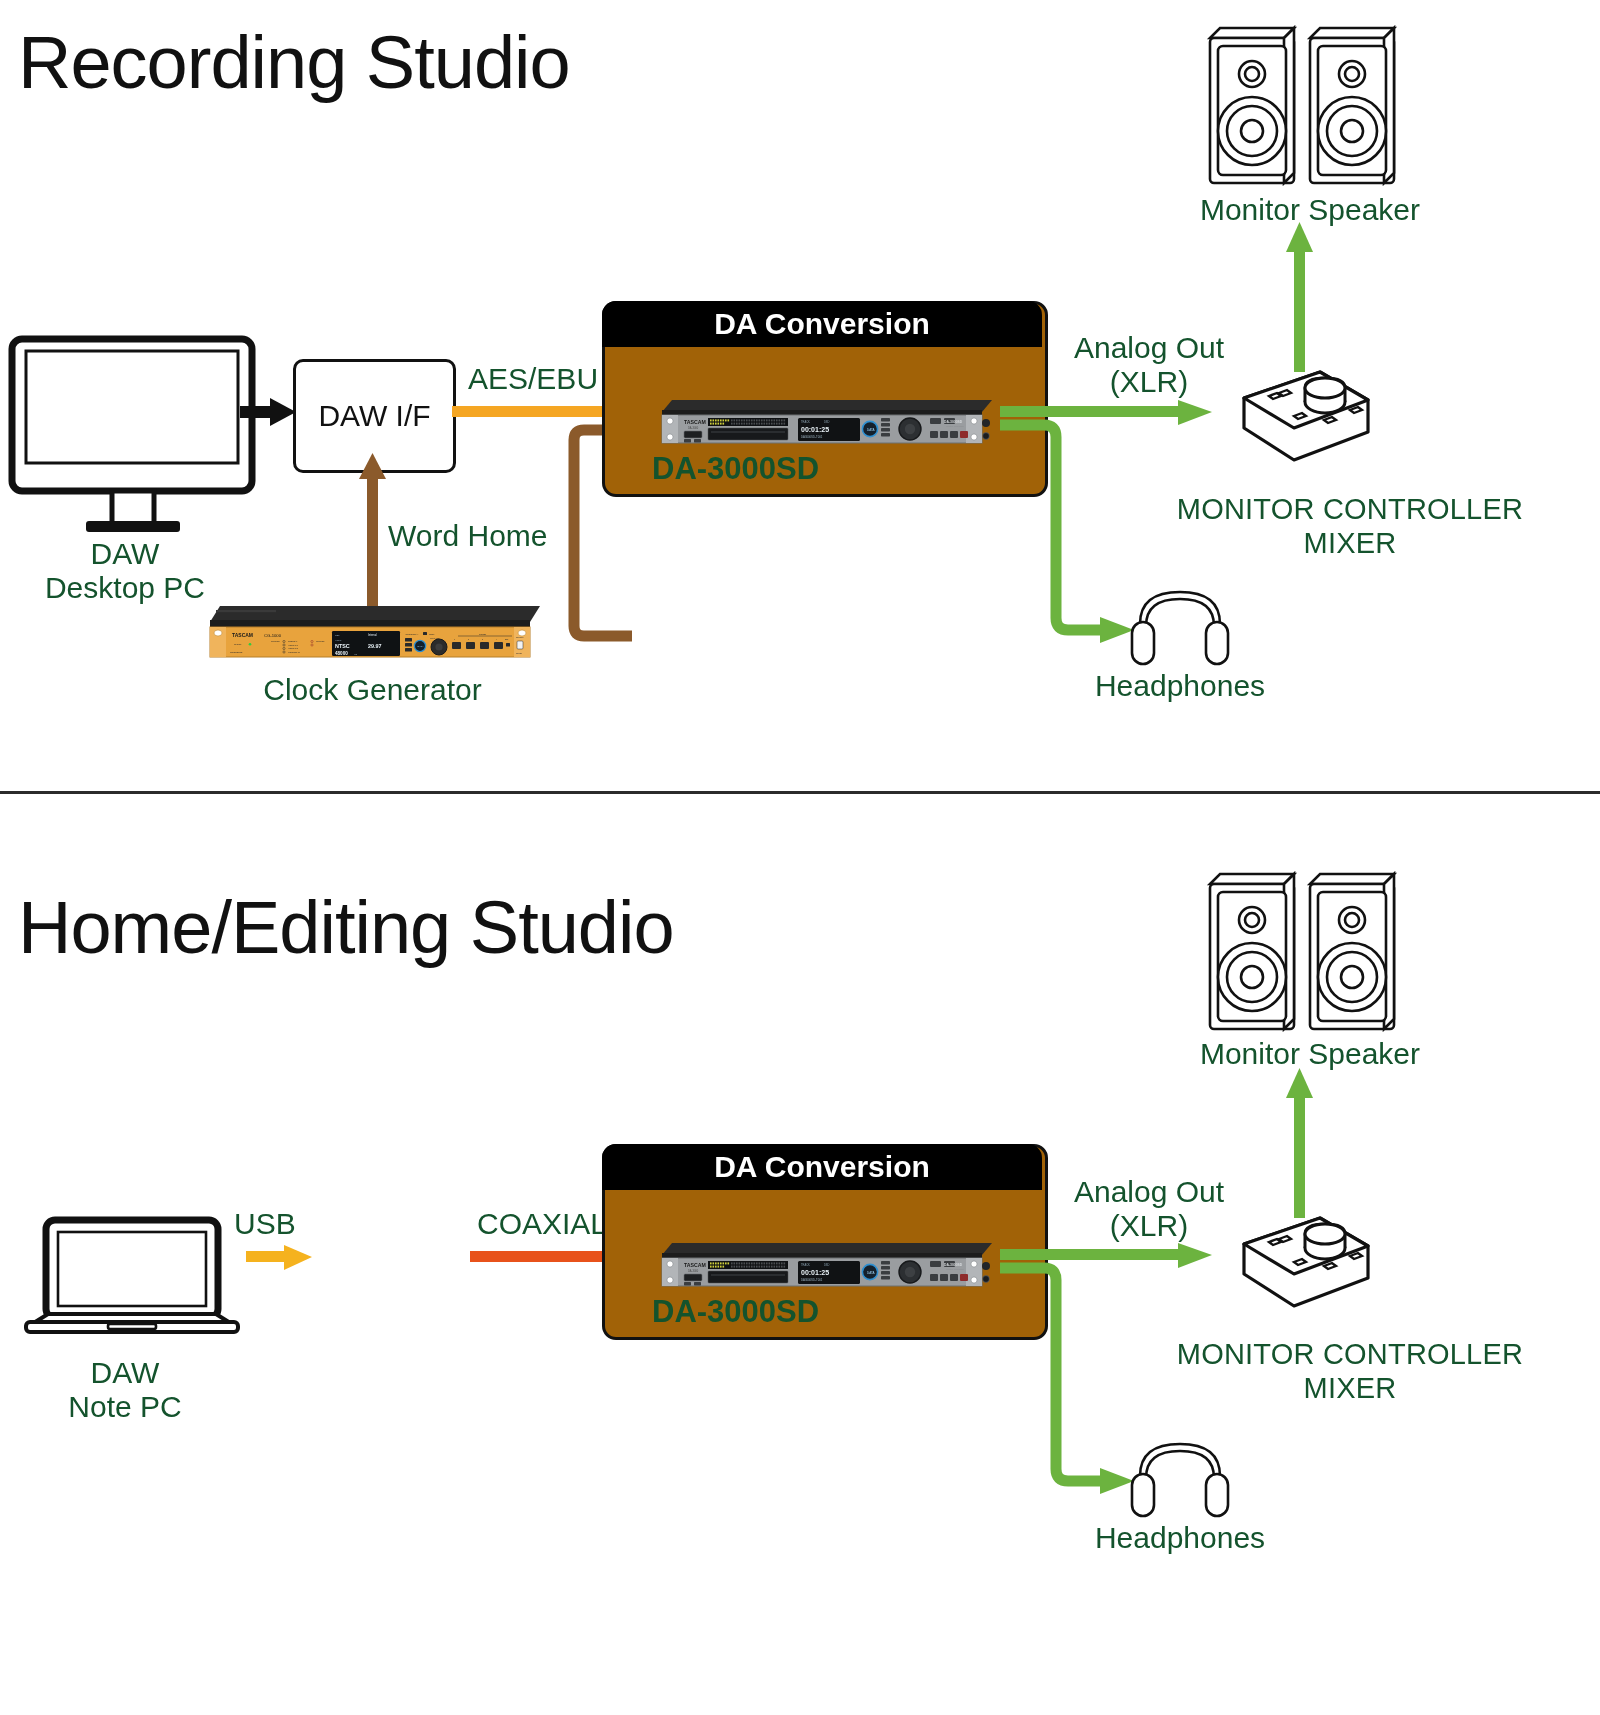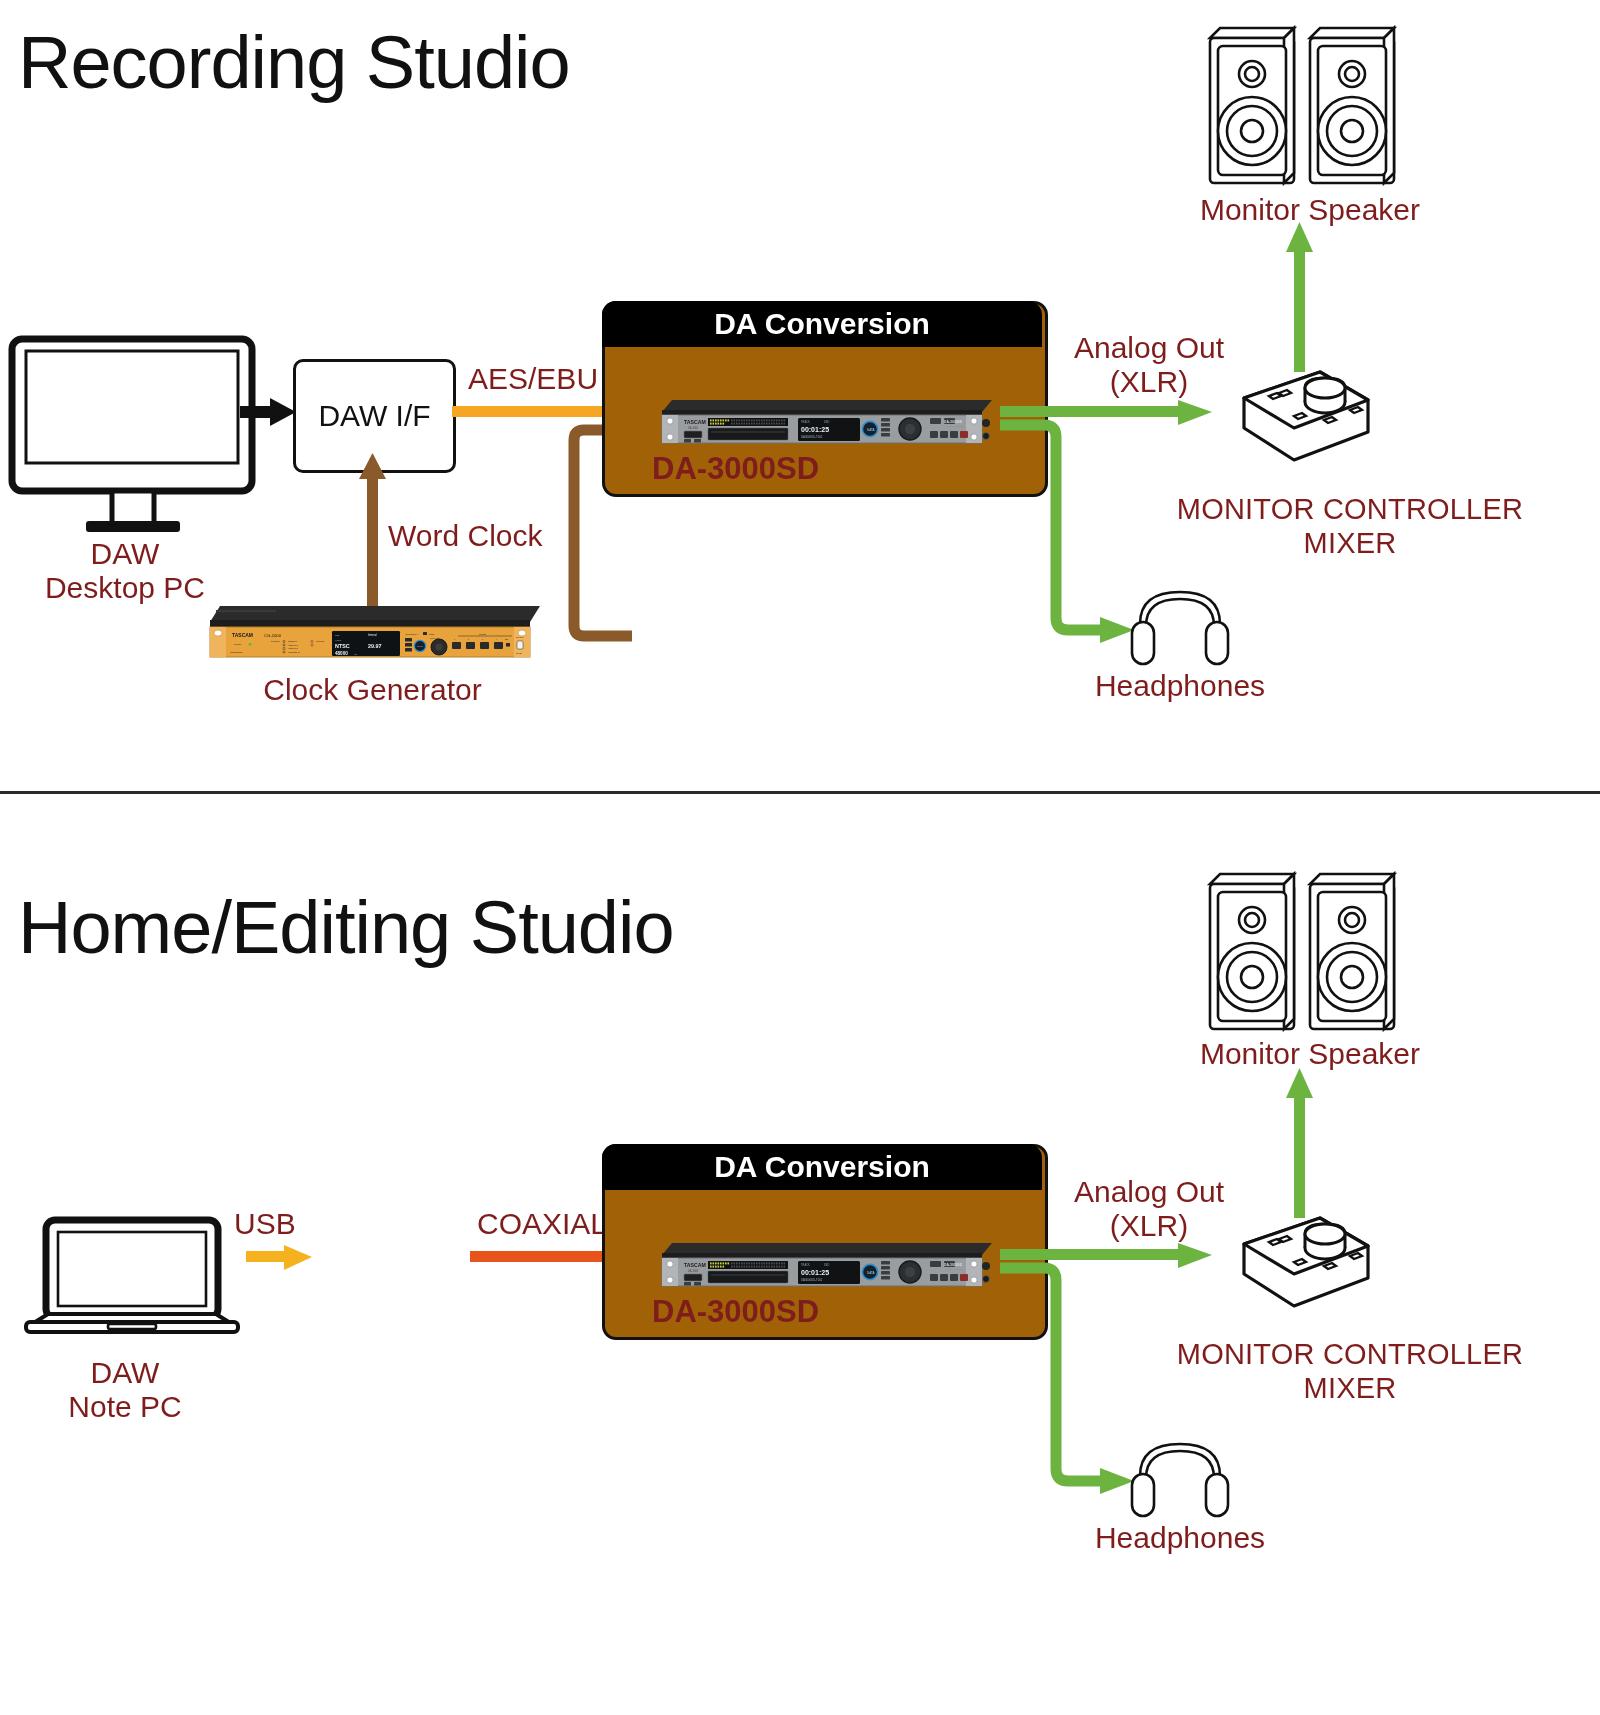--- a/index.html
+++ b/index.html
@@ -21,21 +21,21 @@
            display:flex;align-items:center;justify-content:center;
            text-align:center;font-size:30px;line-height:1.18;color:#111;}
 
   
   .group{border:3px solid #111;border-radius:14px;background:#a16207;}
   .group-header{position:absolute;left:-3px;top:-3px;background:#000;
                 color:#fff;font-weight:700;font-size:30px;border-radius:14px 14px 0 0;
                 display:flex;align-items:center;justify-content:center;}
 
   
-  .lbl{font-size:30px;line-height:1.2;color:#7f1d1d;white-space:nowrap;}
+  .lbl{font-size:30px;line-height:1.2;color:#14532d;white-space:nowrap;}
   .lbl.c{text-align:center;}
   .lbl.bold{font-weight:700;font-size:31px;}
   .lbl.caps{font-size:29px;letter-spacing:.2px;}
 
   svg{display:block;overflow:visible;}
 </style>
 </head>
 <body>
 
 <div class="stage">
@@ -73,21 +73,21 @@
     </svg>
   </div>
 
   <div class="abs" style="left:355px;top:415px;">
     <svg width="300" height="230" viewBox="0 0 300 230">
 
       <rect x="12" y="60" width="11" height="162" fill="#8B5A2B"></rect>
       <polygon points="4,64 17.5,38 31,64" fill="#8B5A2B"></polygon>
     </svg>
   </div>
-  <div class="abs lbl" style="left:388px;top:518px;">Word Clock</div>
+  <div class="abs lbl" style="left:388px;top:518px;">Word Home</div>
 
   <div class="abs" style="left:536px;top:418px;">
     <svg width="130" height="230" viewBox="0 0 130 230">
       <path d="M 96 218 L 48 218 Q 38 218 38 208 L 38 22 Q 38 12 48 12 L 92 12" fill="none" stroke="#8B5A2B" stroke-width="11" stroke-linecap="butt"></path>
       <polygon points="88,0 122,13 88,26" fill="#8B5A2B"></polygon>
     </svg>
   </div>
 
   <div class="abs group" style="left:602px;top:301px;width:440px;height:190px;">
     <div class="group-header" style="width:440px;height:46px;">DA Conversion</div>

